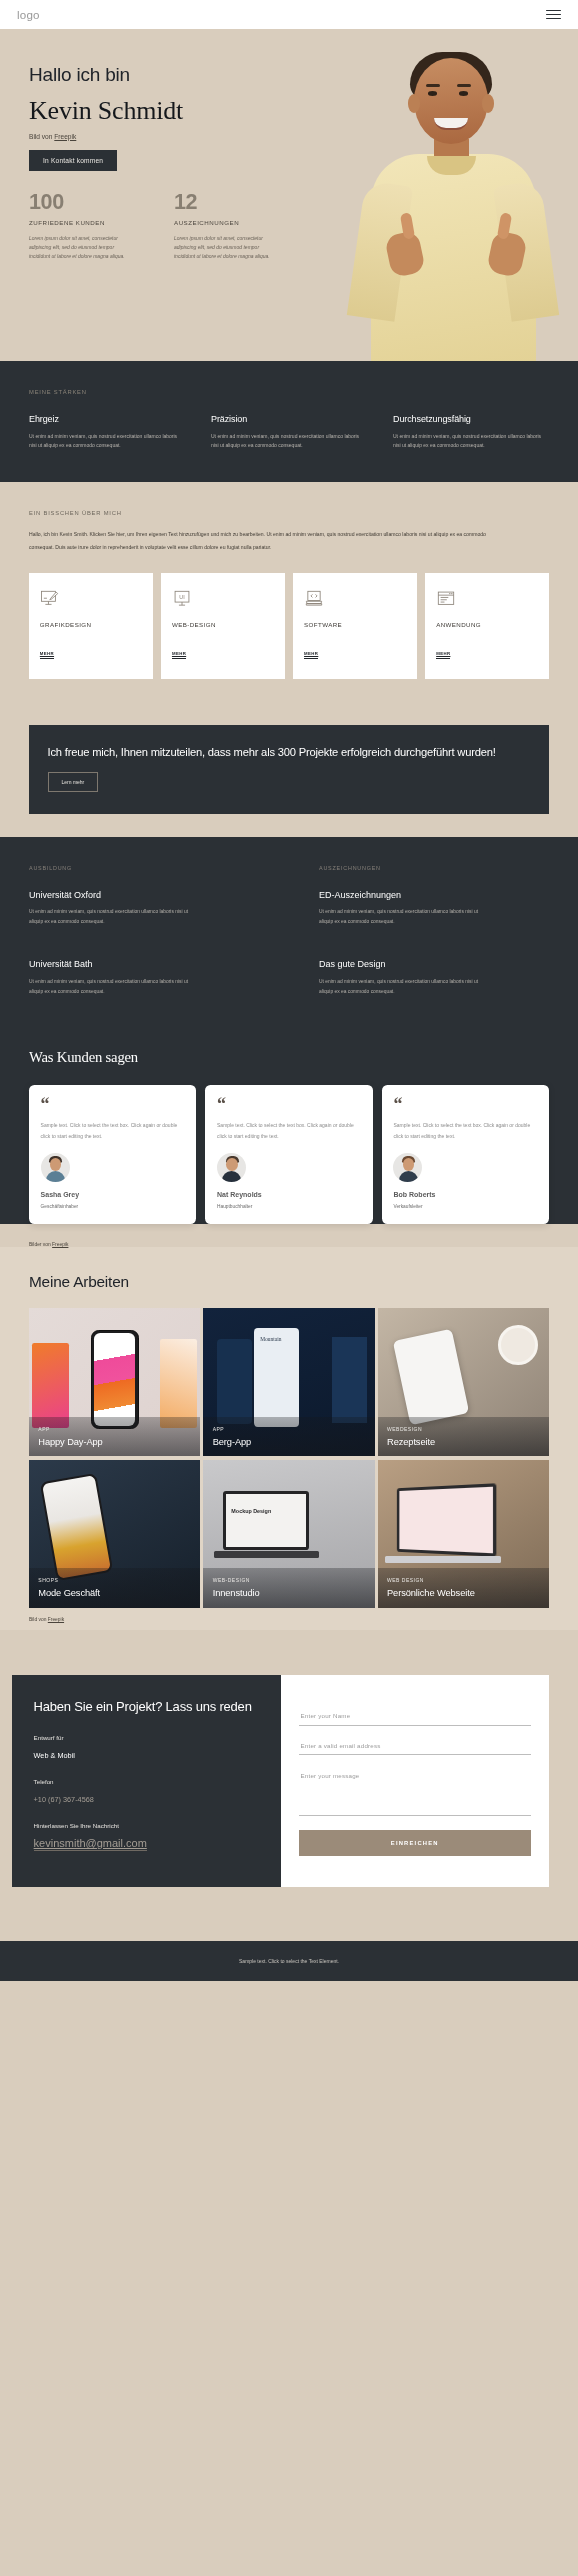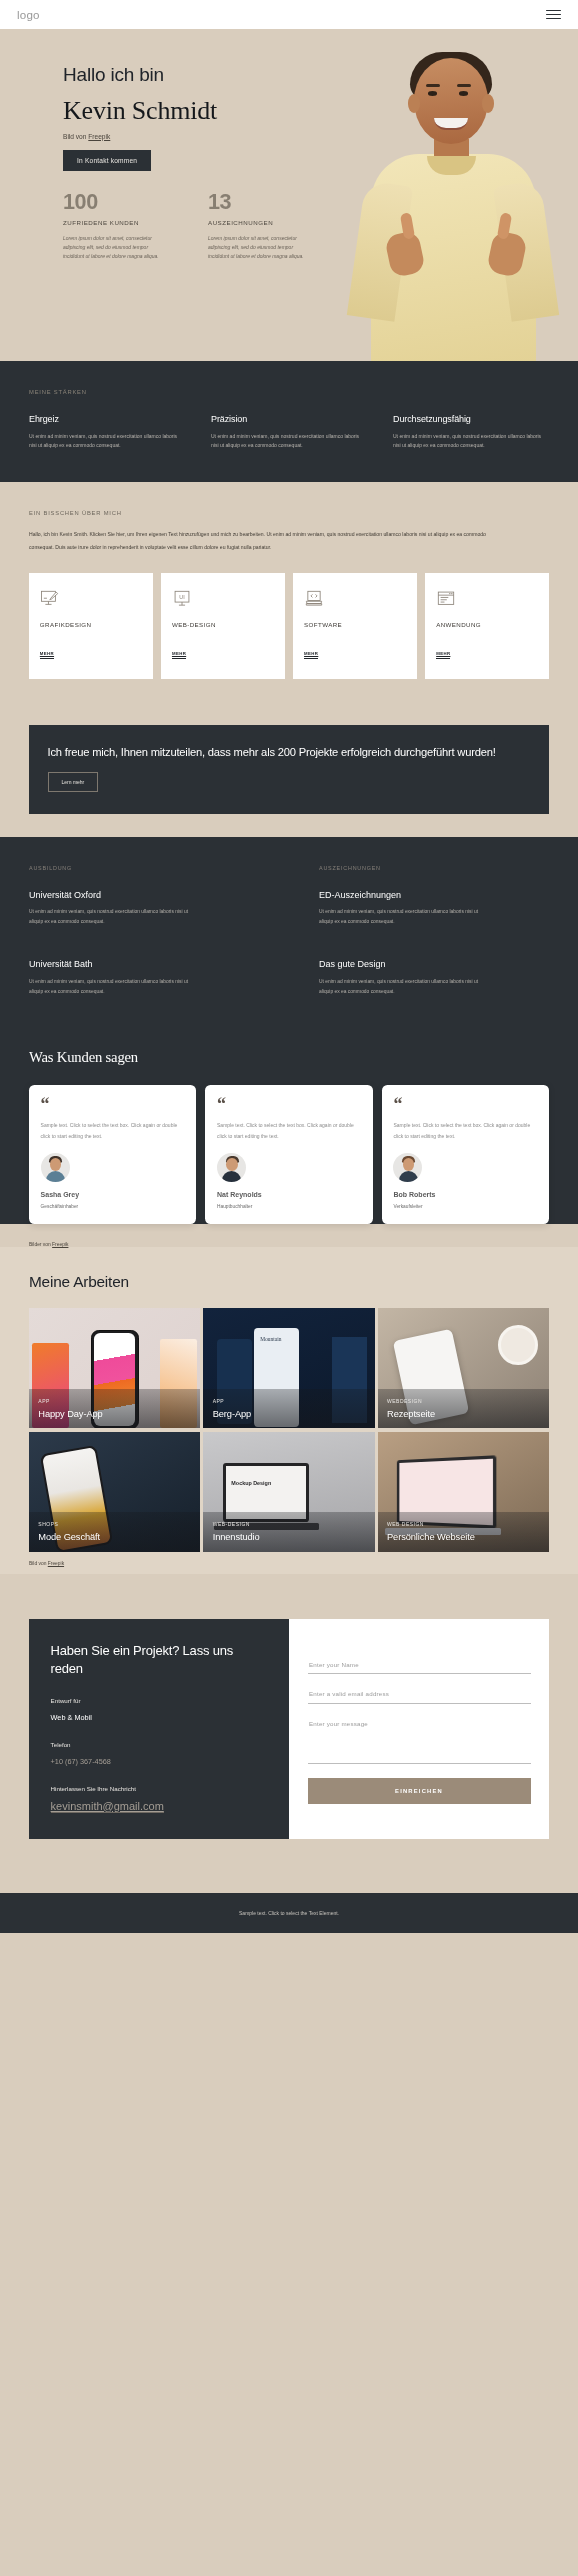--- a/index.html
+++ b/index.html
@@ -14,21 +14,21 @@
   
   .navbar{
     height:29px; background:#ffffff; display:flex; align-items:center;
     justify-content:space-between; padding:0 17px;
   }
   .logo{ font-size:11.6px; color:#9a9a9a; letter-spacing:0.2px; font-weight:400; }
   .burger{ width:15.4px; display:flex; flex-direction:column; gap:2.7px; cursor:pointer; }
   .burger span{ display:block; height:1.2px; background:#2b3035; border-radius:0.8px; }
 
   
-  .hero{ position:relative; background:#d9cdbd; height:332px; overflow:hidden;padding-left:34px; }
+  .hero{ position:relative; background:#d9cdbd; height:332px; overflow:hidden; }
   .hero-inner{ position:relative; padding:35px 0 0 29px; width:324px; z-index:3; }
   .hero-greet{ font-size:19px; font-weight:400; letter-spacing:-0.2px; color:#20242a; line-height:1.15; }
   .hero-name{ font-family:"Liberation Serif", serif; font-size:26px; font-weight:400; color:#15181c; margin-top:10px; letter-spacing:-0.2px;}
   .credit{ font-size:6.6px; color:#4a443c; margin-top:7px; }
   .credit a{ color:#4a443c; text-decoration:underline; }
   .btn-dark{
     display:inline-block; margin-top:10px; background:#2b3035; color:#e9e6e1;
     font-size:6.6px; padding:7px 14px; letter-spacing:0.2px; border:none; cursor:pointer;
   }
   
@@ -116,21 +116,21 @@
   .av-body{position:absolute;left:5.4px;top:18px;width:19px;height:12.3px;border-radius:10px 10px 0 0;background:#5b7f95;}
   .testi-name{ font-size:7px; font-weight:700; color:#5c5c5c; margin-top:9.3px; }
   .testi-role{ font-size:4.8px; color:#6b6b6b; margin-top:5.4px; }
   .credit-line{ font-size:4.9px; color:#4a443c; padding:9.3px 0 0 29px; }
   .credit-line a{ color:#4a443c; text-decoration:underline; }
 
   
   .port{ background:#e0d5c6; padding:26px 29px 7.7px 29px; }
   .port-title{ font-size:15.4px; color:#20242a; font-weight:400; letter-spacing:-0.2px; }
   .port-grid{ display:grid; grid-template-columns:repeat(3,1fr); gap:3.1px; margin-top:17px; }
-  .tile{ position:relative; height:120px; overflow:hidden; }
+  .tile{ position:relative; height:148px; overflow:hidden; }
   .tile-overlay{ position:absolute; left:0; right:0; bottom:0; padding:8.5px 9.3px 9.3px 9.3px; background:linear-gradient(to top,rgba(20,22,26,.62),rgba(20,22,26,.30)); }
   .tile-cat{ font-size:5px; letter-spacing:0.5px; color:#e8e6e3; }
   .tile-name{ font-size:9.3px; color:#fff; font-weight:400; margin-top:5.4px; letter-spacing:-0.1px; }
   
   .art{position:absolute;inset:0;}
   .a1{background:linear-gradient(135deg,#e4dbd8 0%,#ded2cf 100%);}
   .a1 .phone{position:absolute;left:50%;top:21.6px;transform:translateX(-50%);width:48px;height:99px;background:#1c1c1e;border-radius:7.7px;border:1.5px solid #111;}
   .a1 .scr{position:absolute;left:2.3px;top:2.3px;right:2.3px;bottom:2.3px;border-radius:6.2px;background:linear-gradient(170deg,#fff 0%,#fff 28%,#ef4b9a 28%,#f0529d 52%,#ee6a22 52%,#f08a33 78%,#fff 78%);}
   .a1 .side-l{position:absolute;left:3.1px;top:35px;width:37px;height:85px;background:linear-gradient(160deg,#f07c2a,#ea3f8e);border-radius:2.3px;}
   .a1 .side-r{position:absolute;right:3.1px;top:31px;width:37px;height:89px;background:linear-gradient(200deg,#fbeee2,#f3a95f);border-radius:2.3px;}
@@ -148,21 +148,21 @@
   .a4 .sc{position:absolute;left:2.3px;top:2.3px;right:2.3px;bottom:2.3px;border-radius:6.2px;background:linear-gradient(180deg,#f4f3f1 0%,#e9e6e2 40%,#d8a32e 70%,#c9702f 100%);}
   .a5{background:linear-gradient(170deg,#c9c9cb,#a5a5a8);}
   .a5 .lap{position:absolute;left:20px;top:31px;width:86px;height:59px;background:#f3f2f0;border:3.1px solid #242426;border-radius:3.1px;}
   .a5 .base{position:absolute;left:10.8px;top:91px;width:105px;height:7px;background:#3a3a3d;border-radius:1.5px;}
   .a5 .txt{position:absolute;left:28px;top:48px;font-size:5.4px;font-weight:700;color:#2b2b2d;}
   .a6{background:linear-gradient(150deg,#b99f83,#7d6a55);}
   .a6 .lap{position:absolute;left:14px;top:26px;width:102px;height:68px;background:#f7e5e5;border:3.1px solid #2b2b2d;border-radius:3.1px;transform:perspective(170px) rotateY(-14deg);}
   .a6 .base{position:absolute;left:7.7px;top:96px;width:116px;height:7.7px;background:#cfcfd2;border-radius:1.5px;}
 
   
-  .contact-section{ background:#d9cdbd; padding:45px 29px 54px 29px; }
+  .contact-section{ background:#d9cdbd; padding:45px 29px 54px 12px; }
   .contact{ display:flex; }
   .contact-left{ width:50%; background:#2b3035; padding:23px 21.6px 26px 21.6px; }
   .c-title{ font-size:13px; color:#fff; line-height:1.42; font-weight:400; letter-spacing:-0.2px; }
   .c-lbl{ font-size:6.2px; color:#e7e4e0; margin-top:18.5px; }
   .c-val{ font-size:7.3px; color:#fff; margin-top:9.3px; }
   .c-val.muted{ color:#a49d94; }
   .c-mail{ font-size:11px; color:#a49d94; margin-top:8px; border-bottom:0.8px solid #6f6962; display:inline-block; padding-bottom:0.8px; }
   .contact-right{ width:50%; background:#fff; padding:34px 18.5px 31px 18.5px; display:flex; flex-direction:column; justify-content:center; }
   .field{ border:none; border-bottom:0.8px solid #bdbdbd; background:transparent; font-family:"Liberation Sans",sans-serif; font-size:6.2px; color:#9b9b9b; padding:3.9px 1.5px 5.4px 1.5px; width:100%; outline:none; letter-spacing:0.2px; }
   .field::placeholder{ color:#9b9b9b; }
@@ -215,21 +215,21 @@
     <button class="btn-dark">In Kontakt kommen</button>
   </div>
 
   <div class="stats">
     <div class="stat">
       <div class="stat-num">100</div>
       <div class="stat-label">ZUFRIEDENE KUNDEN</div>
       <div class="stat-desc">Lorem ipsum dolor sit amet, consectetur adipiscing elit, sed do eiusmod tempor incididunt ut labore et dolore magna aliqua.</div>
     </div>
     <div class="stat">
-      <div class="stat-num">13</div>
+      <div class="stat-num">12</div>
       <div class="stat-label">AUSZEICHNUNGEN</div>
       <div class="stat-desc">Lorem ipsum dolor sit amet, consectetur adipiscing elit, sed do eiusmod tempor incididunt ut labore et dolore magna aliqua.</div>
     </div>
   </div>
 </div>
 
 <div class="dark strengths">
   <div class="eyebrow">MEINE STÄRKEN</div>
   <div class="str-grid">
     <div class="str-col">
@@ -301,21 +301,21 @@
           <path d="M6 11h10M6 14h8M6 17h5"></path>
         </svg>
       </div>
       <div class="card-title">ANWENDUNG</div><br>
       <a class="card-more" href="#">MEHR</a>
     </div>
   </div>
 </div>
 
 <div class="cta">
-  <div class="cta-title">Ich freue mich, Ihnen mitzuteilen, dass mehr als 200 Projekte erfolgreich durchgeführt wurden!</div>
+  <div class="cta-title">Ich freue mich, Ihnen mitzuteilen, dass mehr als 300 Projekte erfolgreich durchgeführt wurden!</div>
   <button class="cta-btn">Lern mehr</button>
 </div>
 
 <div class="edu">
   <div class="edu-row">
     <div class="edu-col">
       <div class="edu-eyebrow">AUSBILDUNG</div>
       <div class="edu-item">
         <div class="edu-title">Universität Oxford</div>
         <div class="edu-text">Ut enim ad minim veniam, quis nostrud exercitation ullamco laboris nisi ut aliquip ex ea commodo consequat.</div>

